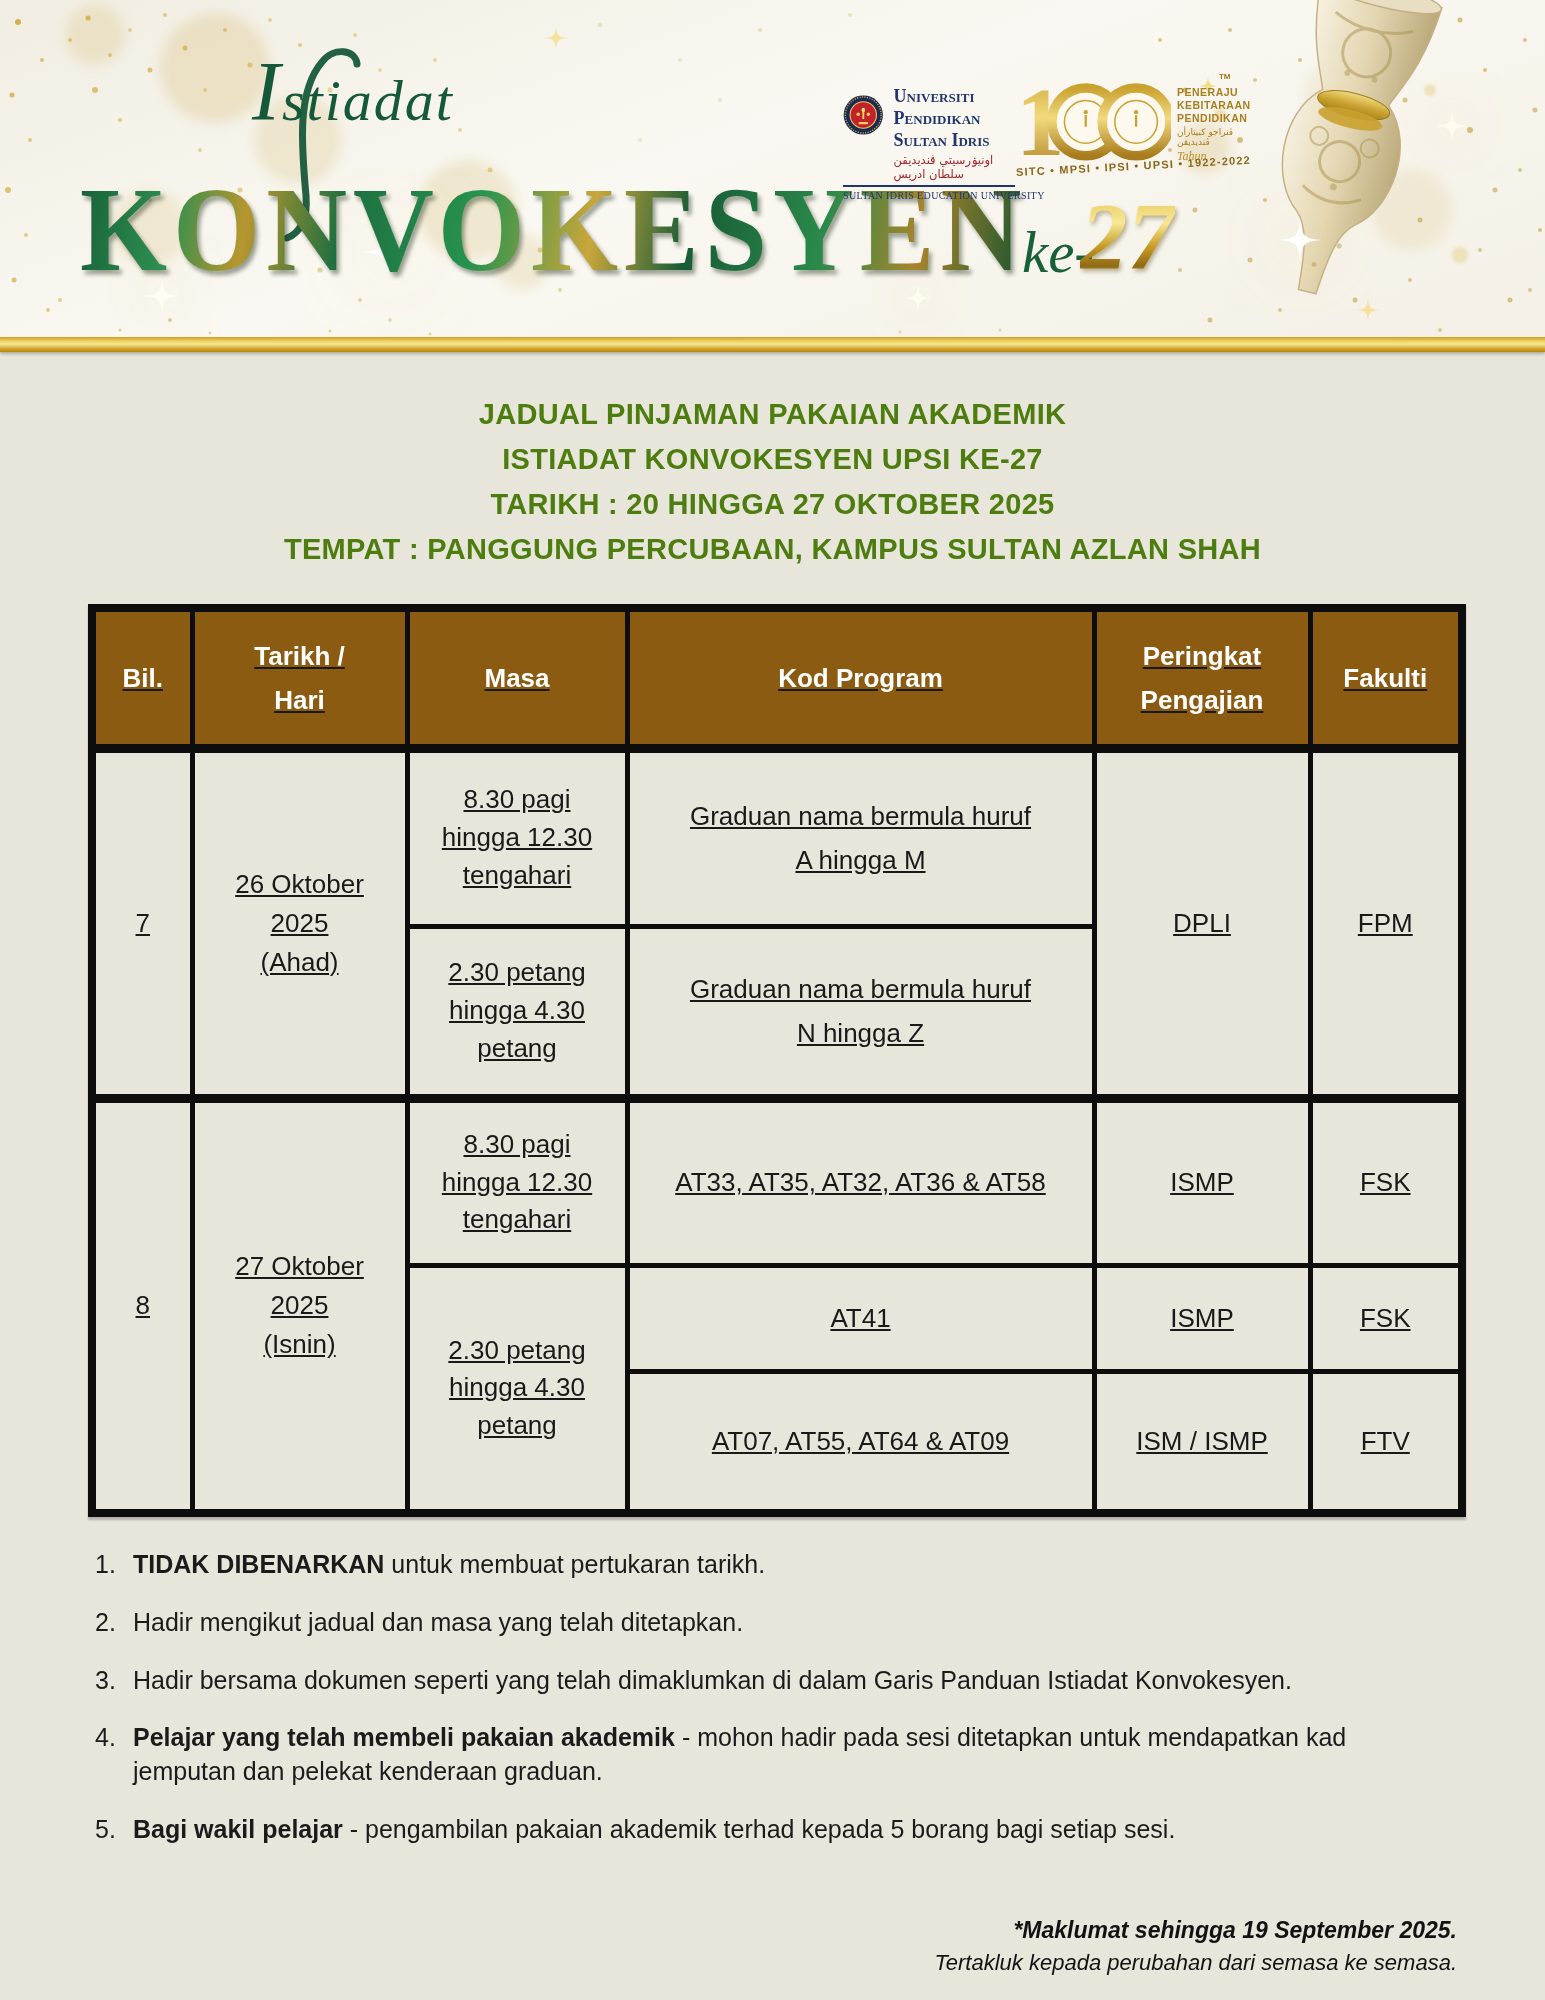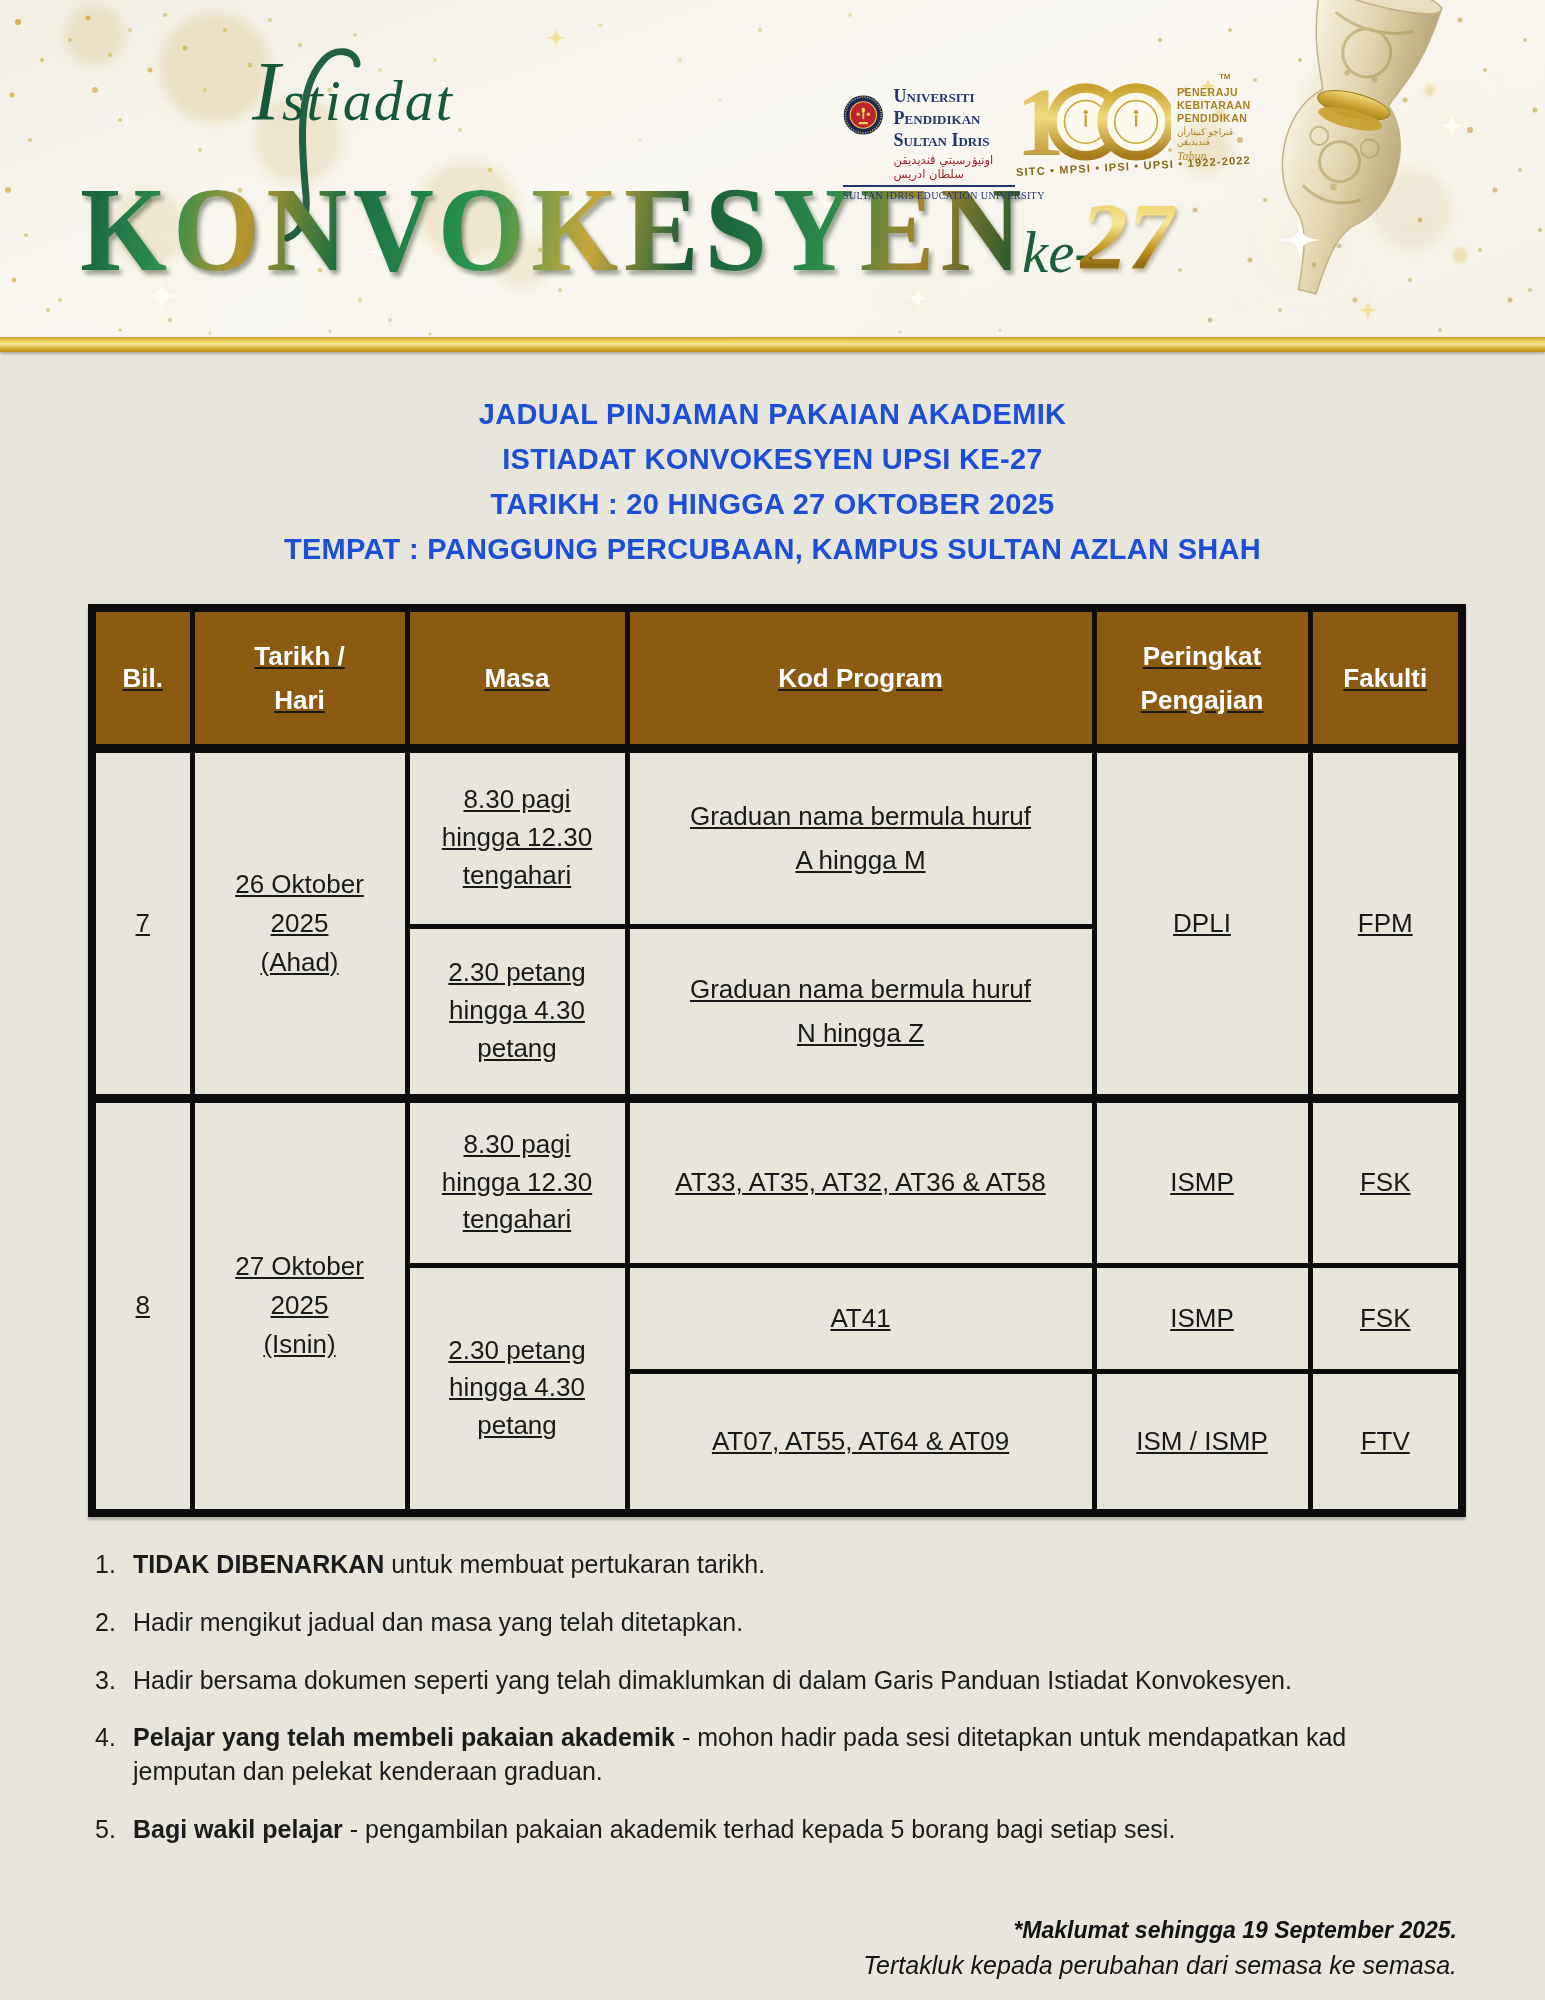--- a/index.html
+++ b/index.html
@@ -54,21 +54,21 @@
               font-size:12px;color:#b8902a;margin-top:2px;}
   .cent-caption{margin-top:0;font-size:11px;font-weight:700;letter-spacing:1.2px;color:#8a681a;
                 transform:rotate(-3deg);transform-origin:left center;white-space:nowrap;}
 
   .gold-band{position:absolute;top:337px;left:0;width:1545px;height:15px;z-index:6;
              background:linear-gradient(180deg,#caa02b 0%,#eed45f 28%,#f6e69a 48%,#d4ac33 75%,#b8860b 100%);
              box-shadow:0 2px 3px rgba(0,0,0,.25);}
 
   
   .title-block{position:absolute;top:392px;left:0;width:1545px;z-index:2;text-align:center;
-               font-weight:700;font-size:29px;line-height:45px;color:#1d4ed8;letter-spacing:.3px;}
+               font-weight:700;font-size:29px;line-height:45px;color:#4d7c0f;letter-spacing:.3px;}
 
   
   table.sched{position:absolute;top:604px;left:88px;width:1370px;z-index:2;
               border-collapse:collapse;table-layout:fixed;
               box-shadow:0 3px 2px rgba(0,0,0,.22);text-decoration:underline;}
   table.sched th,table.sched td{border:5px solid #0d0d0d;vertical-align:middle;
               text-align:center;font-size:26px;padding:2px 6px;}
   table.sched{border:8px solid #0d0d0d;}
   table.sched thead th{background:#8c5b12;color:#ffffff;font-weight:700;line-height:1.7;
               border-bottom-width:9px;white-space:pre-line;}
@@ -84,21 +84,21 @@
   .notes{position:absolute;top:1548px;left:95px;width:1330px;z-index:2;color:#1b1b1b;}
   .notes-heading{font-weight:700;font-size:26px;margin-bottom:56px;}
   .note{display:flex;margin-bottom:24px;font-size:25px;line-height:1.35;}
   .note-num{flex:0 0 38px;}
   .note b{font-weight:700;}
 
   
   .footnote{position:absolute;top:1914px;right:88px;z-index:2;text-align:right;
             color:#121212;font-style:italic;line-height:1.45;}
   .footnote .fl1{font-weight:700;font-size:23px;}
-  .footnote .fl2{font-size:25px;}
+  .footnote .fl2{font-size:22px;}
 </style>
 </head>
 <body>
 
 <div class="page">
 
   <div class="hero">
     <svg class="hero-deco" width="1545" height="337" viewBox="0 0 1545 337">
       <defs>
         <linearGradient id="silverG" x1="0" y1="0" x2="1" y2="0">

